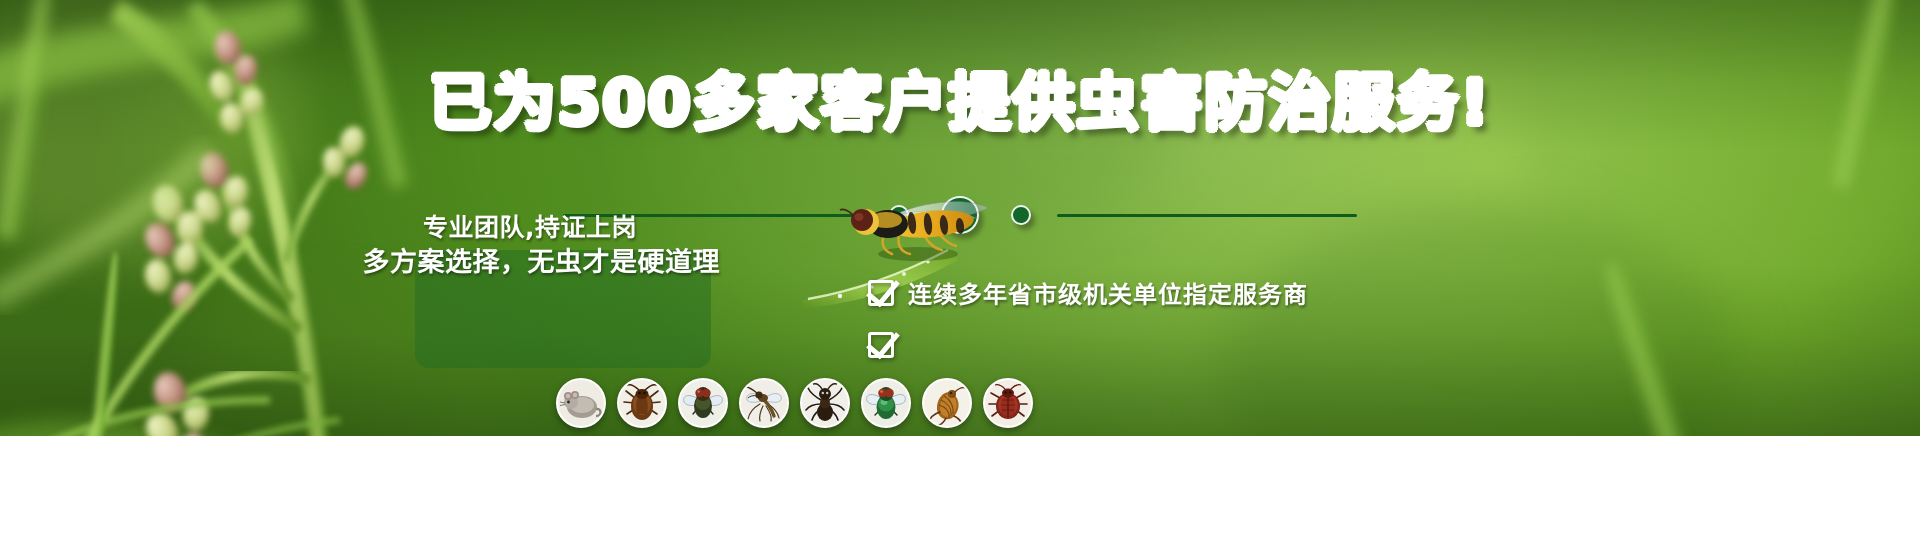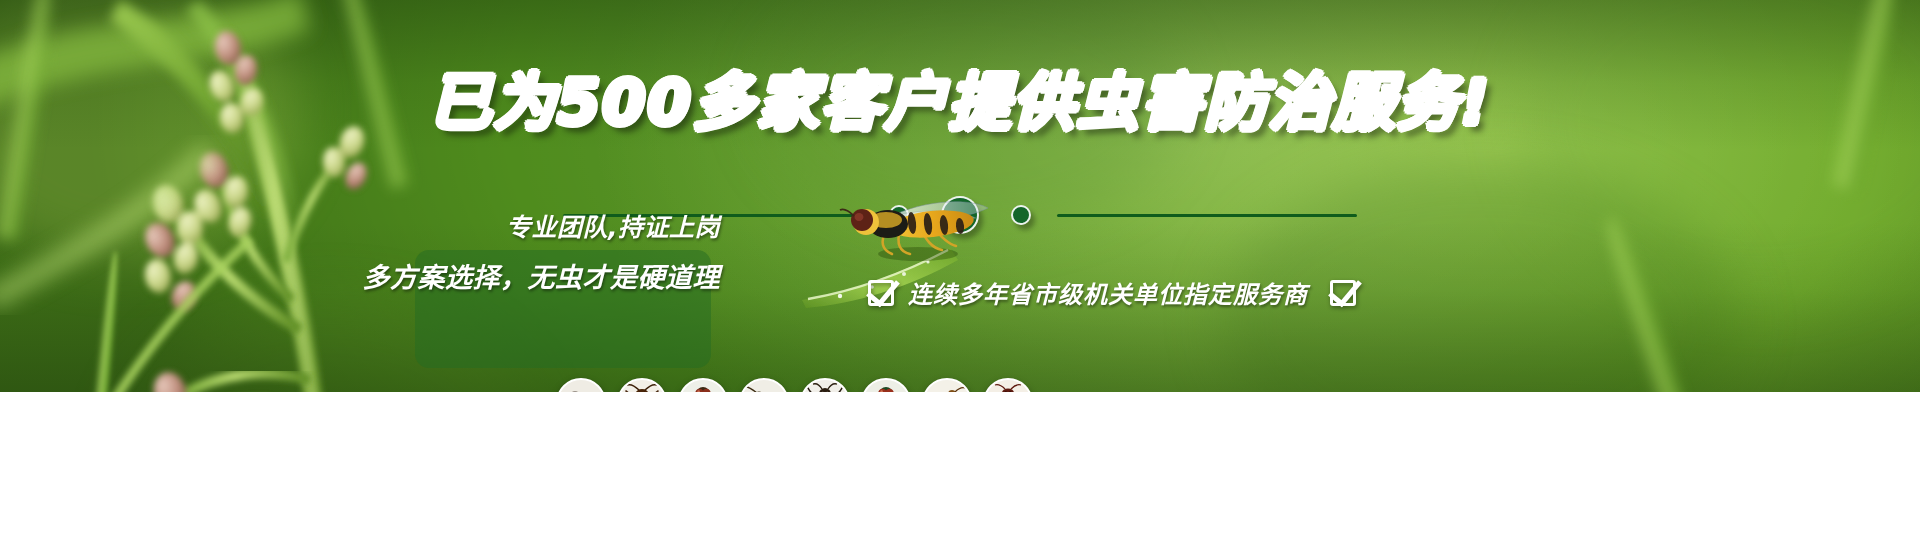--- a/index.html
+++ b/index.html
@@ -5,24 +5,23 @@
   * { box-sizing: border-box; margin: 0; padding: 0; }
   html, body {
     width: 1920px; height: 552px;
     overflow: hidden;
     font-family: "Liberation Sans", "DejaVu Sans", sans-serif;
   }
 
   
   .banner {
     position: relative;
-    width: 1920px; height: 392px;
+    width: 1920px; height: 436px;
     overflow: hidden;
     background: #0f766e;
-    font-style: italic;
   }
 
   
   .bg-base {
     position: absolute; inset: 0;
     background:
       radial-gradient(ellipse 900px 520px at 78% 38%, #8fc23f 0%, #6ea82a 45%, #4f8c1d 100%),
       linear-gradient(160deg, #6ba52a 0%, #79b132 35%, #5d9a22 70%, #3f7a18 100%);
   }
   .bg-vignette {
@@ -120,33 +119,33 @@
     position: absolute;
     left: 340px; top: 215px;
     width: 380px;
     text-align: right;
     color: #ffffff;
     font-family: "DejaVu Sans", "Liberation Sans", sans-serif;
     font-weight: 700;
     text-shadow: 1px 2px 3px rgba(0,0,0,.45);
   }
   .pl { white-space: nowrap; }
-  .pl1 { font-size: 25px; line-height: 1; margin-bottom: 24px; letter-spacing: .5px; }
+  .pl1 { font-size: 25px; line-height: 1; margin-bottom: 8px; letter-spacing: .5px; text-align: center; }
   .pl2 { font-size: 27px; line-height: 1; margin-bottom: 32px; letter-spacing: .5px; }
   .pl3 { font-size: 27px; line-height: 1; letter-spacing: .5px; }
 
   
   .fly-wrap { position:absolute; left: 800px; top: 196px; width: 230px; height: 110px; }
   .fly-wrap svg { position:absolute; left:0; top:0; }
 
   
   .checklist {
     position: absolute;
     left: 868px; top: 275px;
-    display: flex; flex-direction: row; gap: 22px;
+    display: flex; flex-direction: column; gap: 22px;
   }
   .check-row { display: flex; align-items: center; gap: 14px; }
   .check-box {
     width: 26px; height: 26px;
     border: 3px solid #ffffff;
     border-radius: 3px;
     position: relative;
     flex: 0 0 auto;
     filter: drop-shadow(1px 2px 2px rgba(0,0,0,.4));
   }

